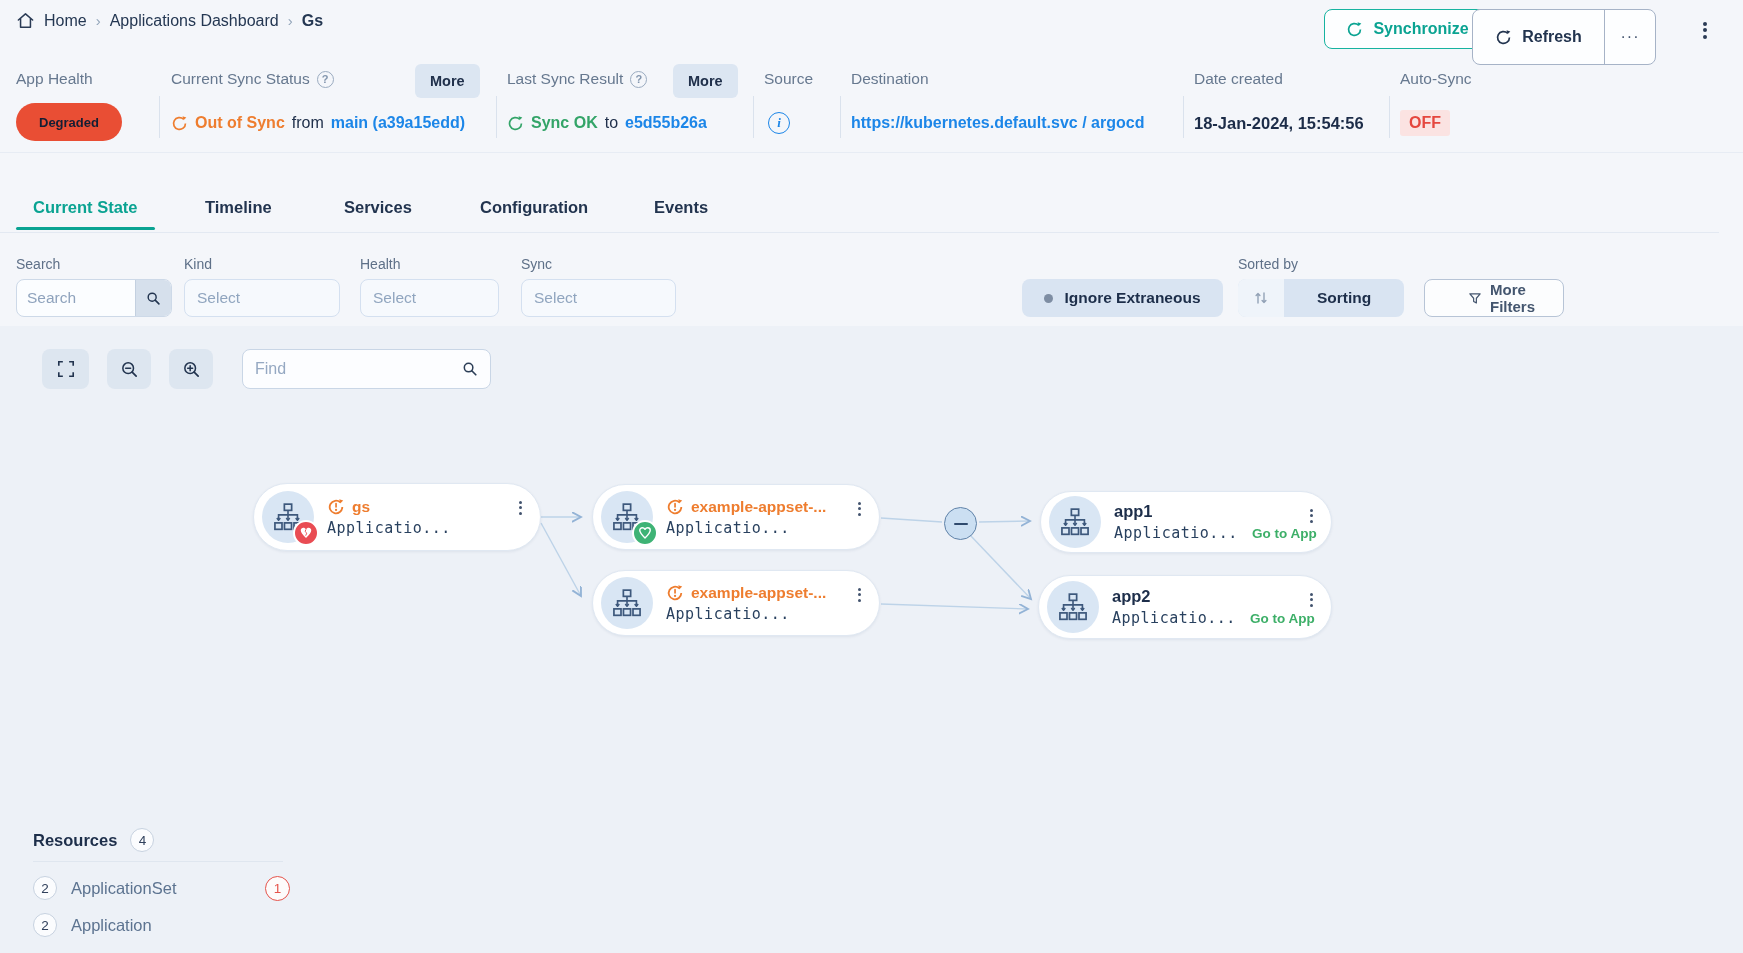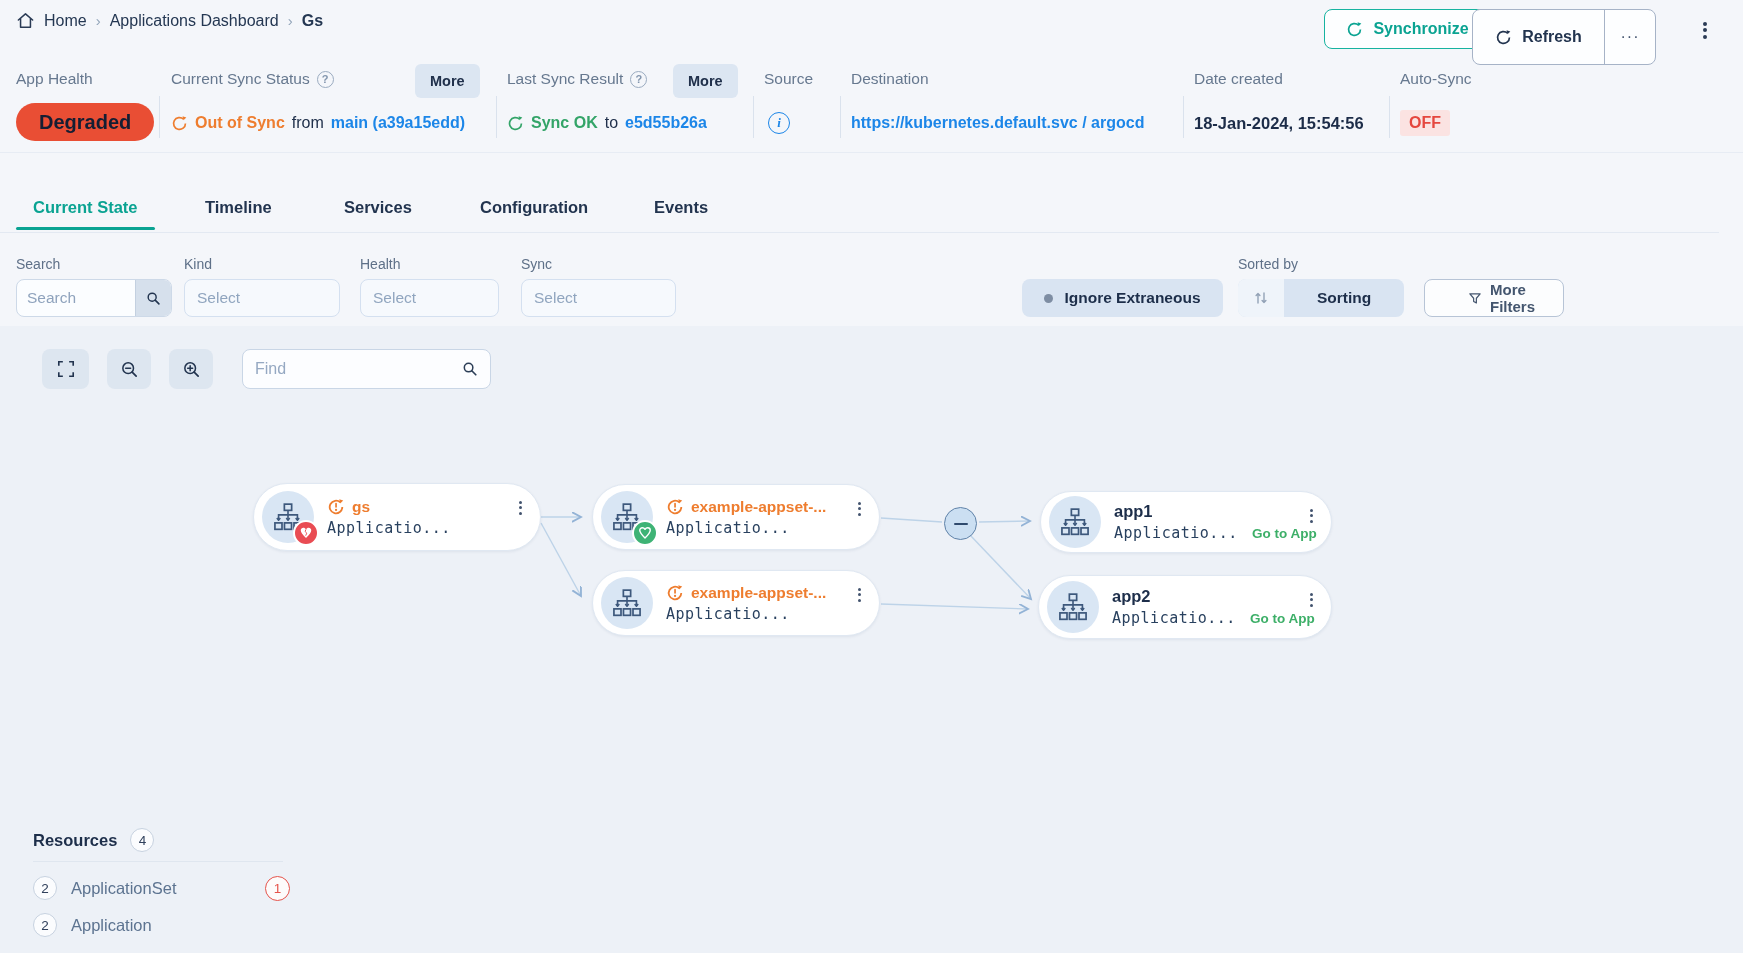--- a/index.html
+++ b/index.html
@@ -29,21 +29,21 @@
 
   
   .status-section { position:absolute; left:0; top:56px; width:1743px; height:97px; border-bottom:1px solid #e7ecf4; }
   .slabel { position:absolute; top:14px; font-size:15.5px; color:#66788f; display:flex; align-items:center; gap:7px; white-space:nowrap; }
   .qmark { width:17px; height:17px; border:1.2px solid #9aabc0; border-radius:50%; color:#8295ad; font-size:11px;
     display:inline-flex; align-items:center; justify-content:center; font-weight:700; }
   .more-btn { position:absolute; top:8px; height:34px; padding:0 15px; background:#dce6f2; border:none; border-radius:6px;
     font-family:inherit; font-weight:700; font-size:14.5px; color:#20304b; cursor:pointer; }
   .sval { position:absolute; top:52px; height:30px; display:flex; align-items:center; gap:7px; font-size:16px; white-space:nowrap; }
   .pill-degraded { position:absolute; left:16px; top:47px; height:38px; padding:0 23px; background:#e94e34; border-radius:19px;
-    display:flex; align-items:center; font-weight:700; font-size:20px; color:#141e33; cursor:default; }
+    display:flex; align-items:center; font-weight:700; font-size:13px; color:#141e33; cursor:default; }
   .txt-orange { color:#ee7d2f; font-weight:700; }
   .txt-green { color:#33a468; font-weight:700; }
   .txt-link { color:#1c86e8; font-weight:600; cursor:pointer; }
   .txt-dark { color:#20304b; }
   .col-sep { position:absolute; top:40px; width:1px; height:42px; background:#dae2ed; }
   .info-ic { width:22px; height:22px; border:1.6px solid #1c86e8; border-radius:50%; color:#1c86e8;
     display:inline-flex; align-items:center; justify-content:center; font-size:13px; font-weight:700; font-family:"Liberation Serif",serif; font-style:italic; cursor:pointer;}
   .off-chip { background:#fbe3e2; color:#e5473f; font-weight:700; padding:4px 9px; border-radius:3px; }
   .date-val { color:#1c2c48; font-weight:600; font-size:16.5px; }
 

